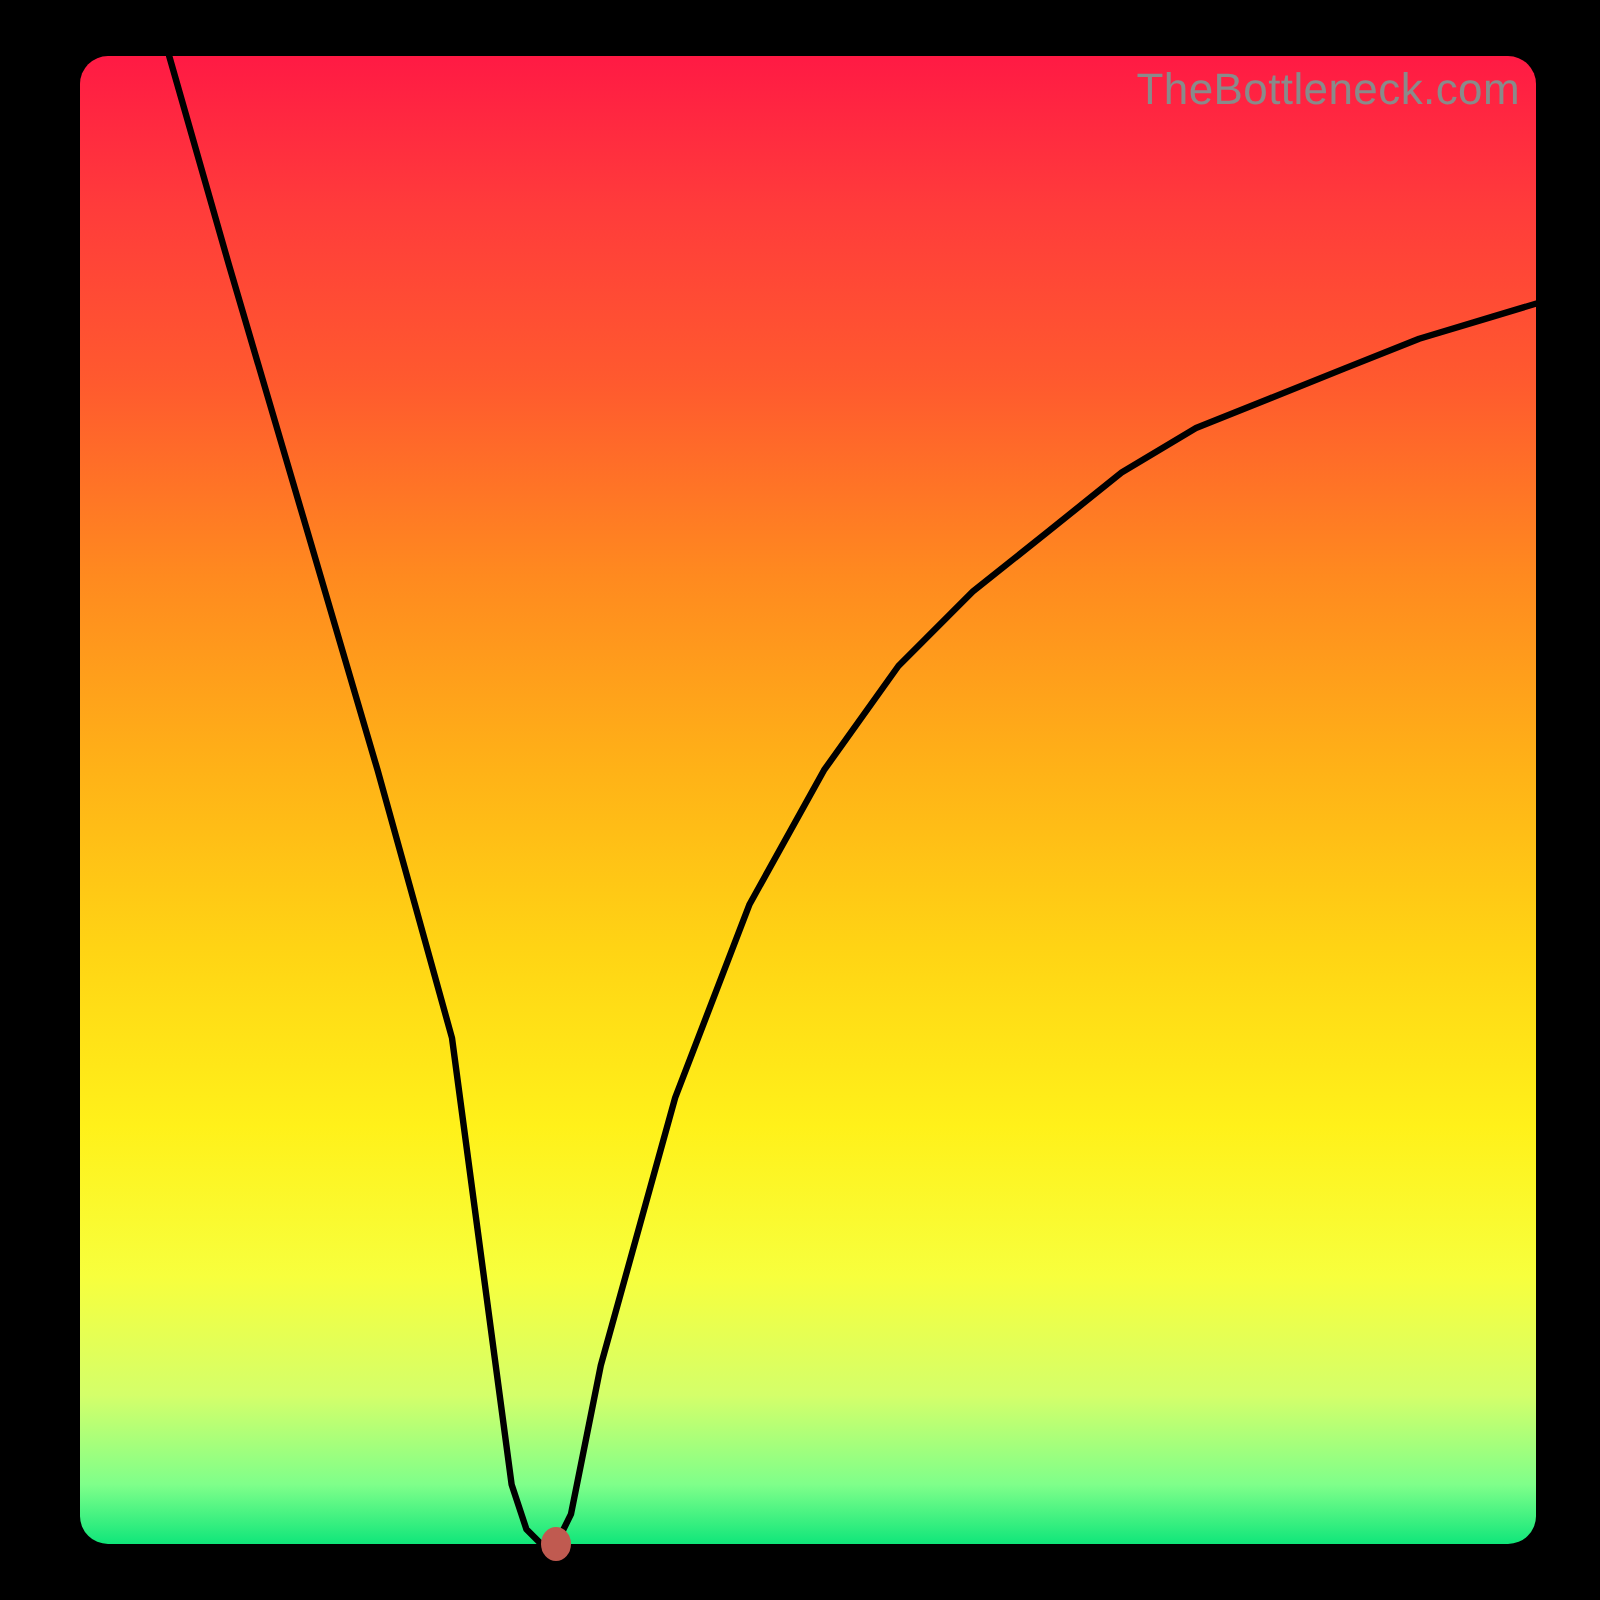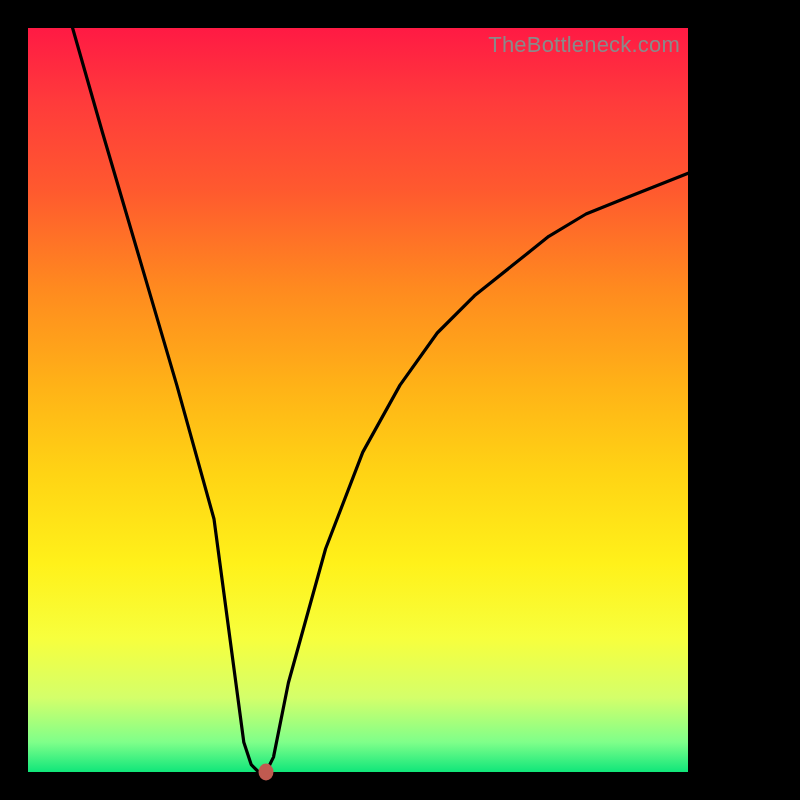--- a/index.html
+++ b/index.html
@@ -12,36 +12,37 @@
     overflow: hidden;
   }
   .frame {
     position: relative;
     width: 800px;
     height: 800px;
     background: #000;
   }
   .plot {
     position: absolute;
-    left: 28px;
+    left: 40px;
     top: 28px;
-    width: 660px;
+    width: 728px;
     height: 744px;
     background: linear-gradient(to bottom,
       #ff1a44 0%,
       #ff3b3b 10%,
       #ff5a2e 22%,
       #ff8a1f 35%,
       #ffb217 48%,
       #ffd414 60%,
       #fff11a 72%,
       #f7ff3d 82%,
       #d4ff6a 90%,
       #7fff8a 96%,
       #10e67a 100%);
+    border-radius: 14px;
   }
   .watermark {
     position: absolute;
     top: 4px;
     right: 8px;
     color: #8a8a8a;
     font-size: 22px;
     font-weight: 500;
     letter-spacing: 0.2px;
     user-select: none;

